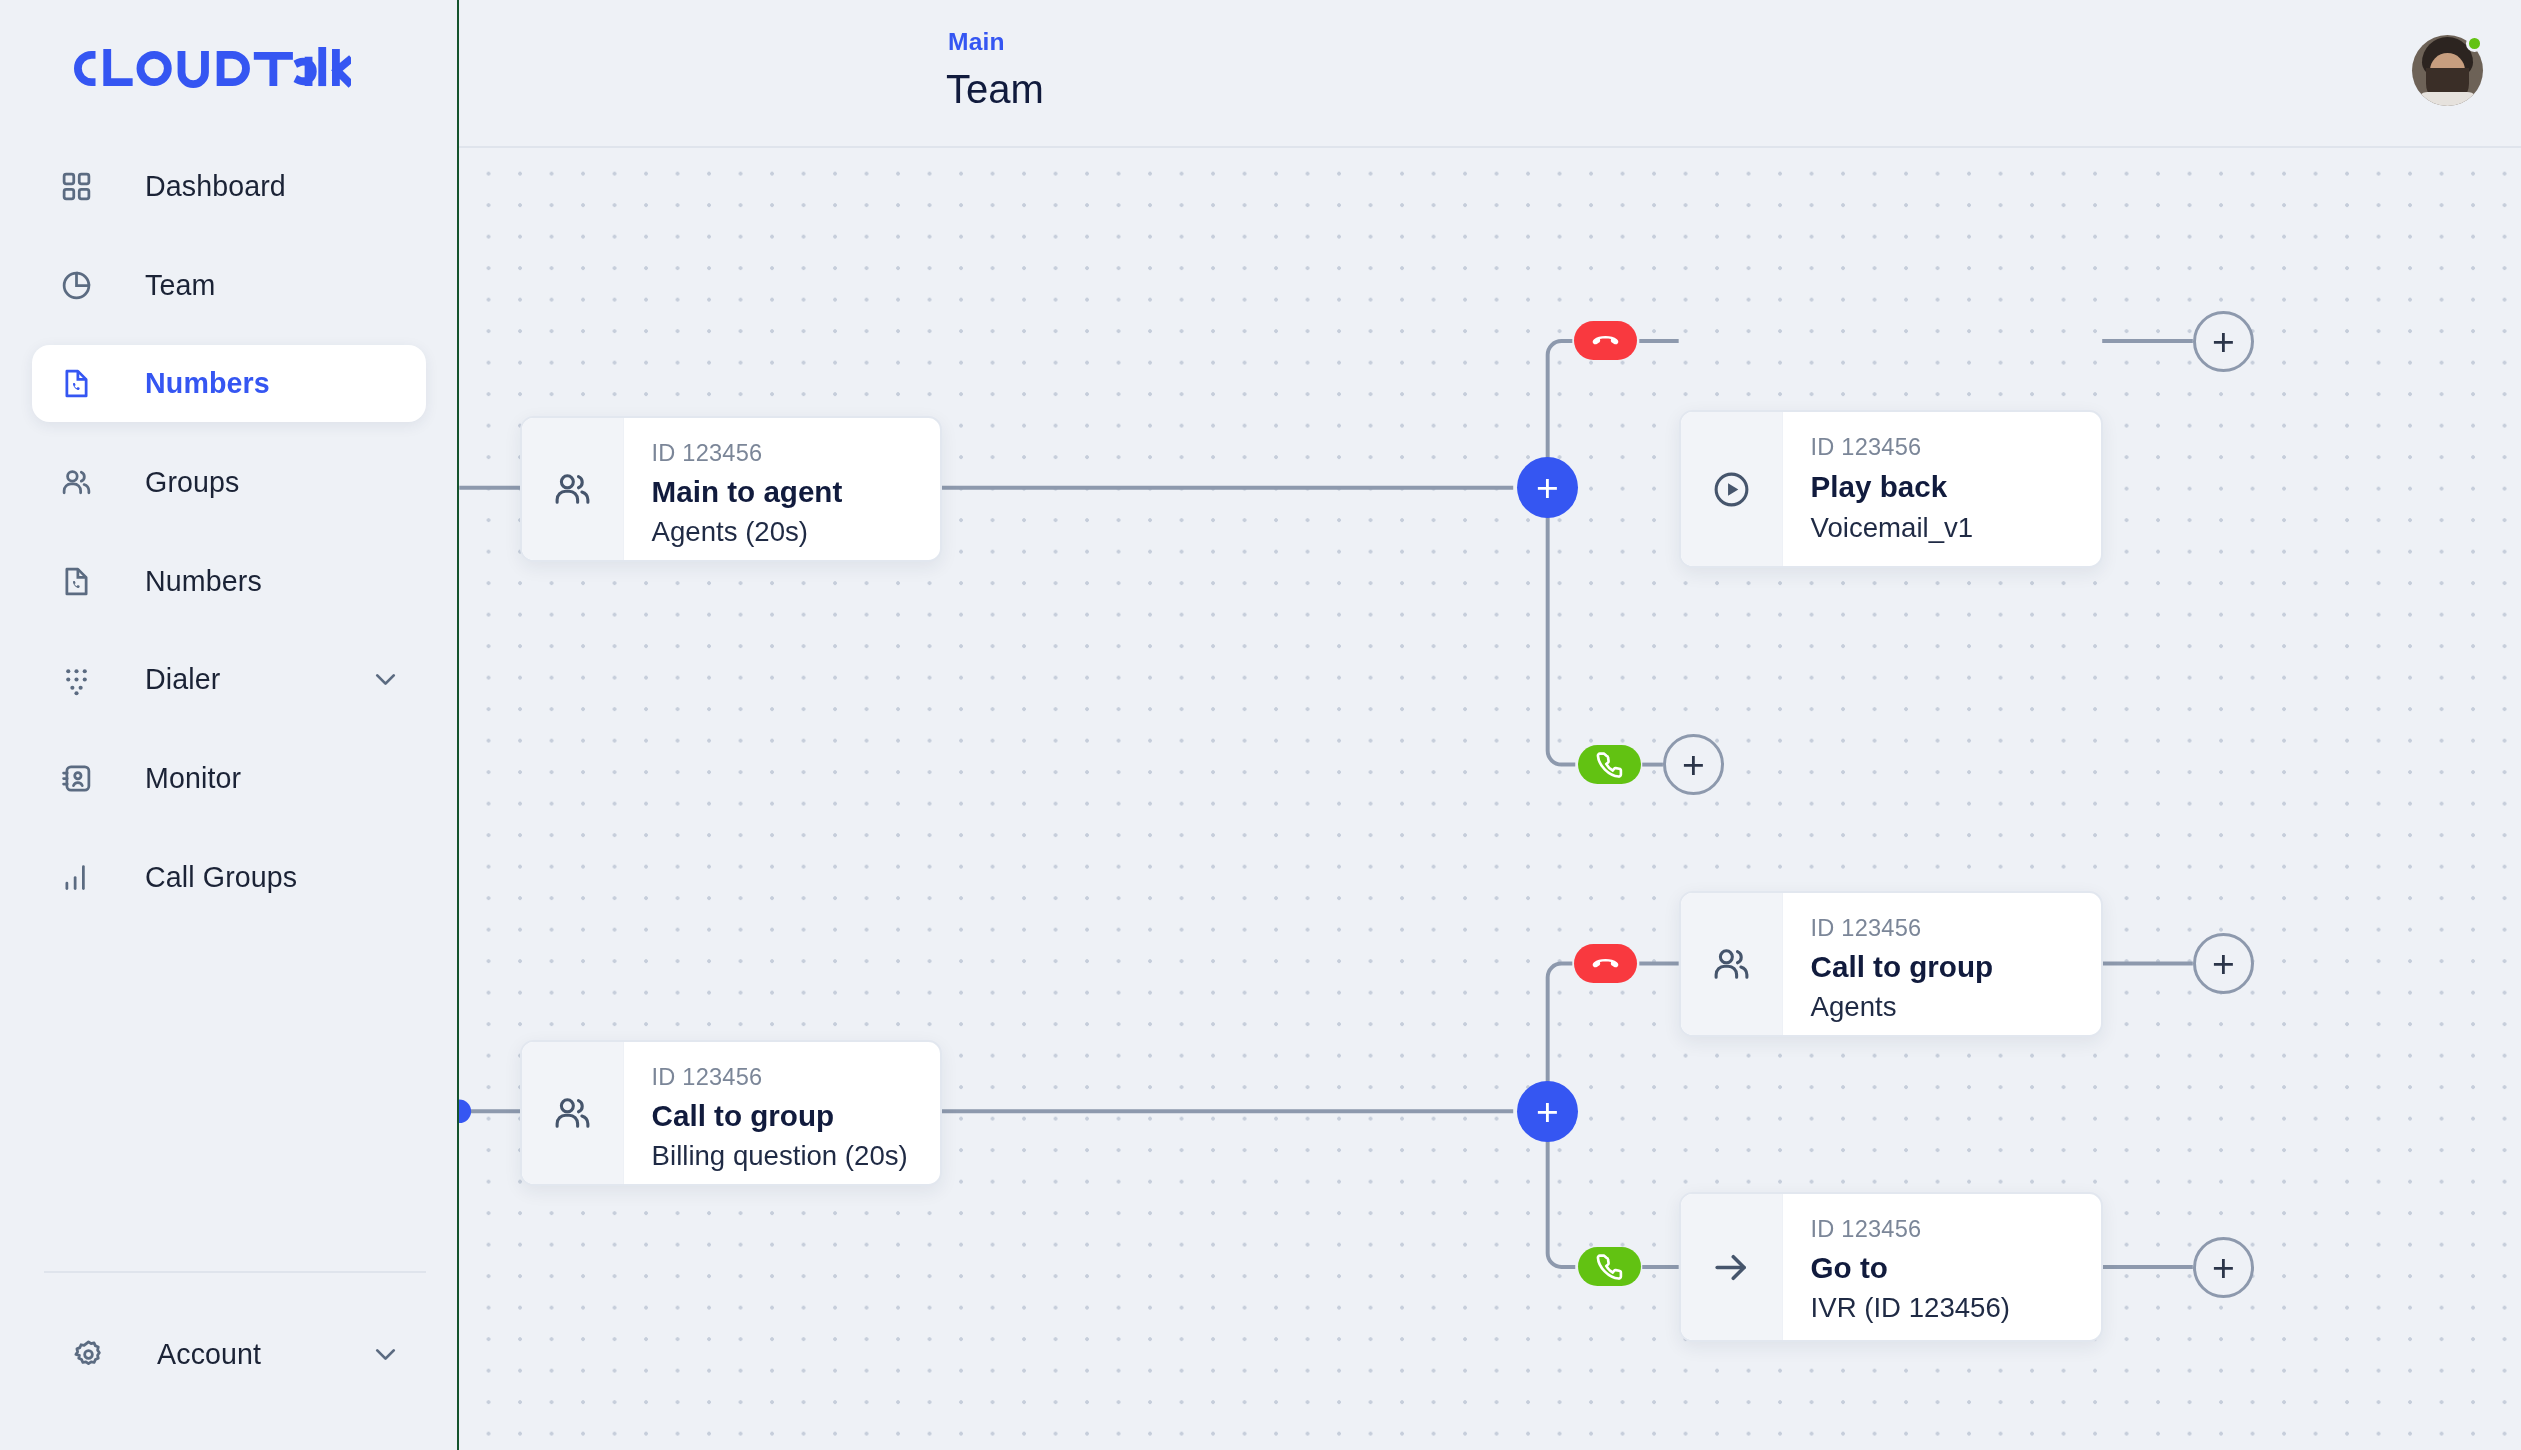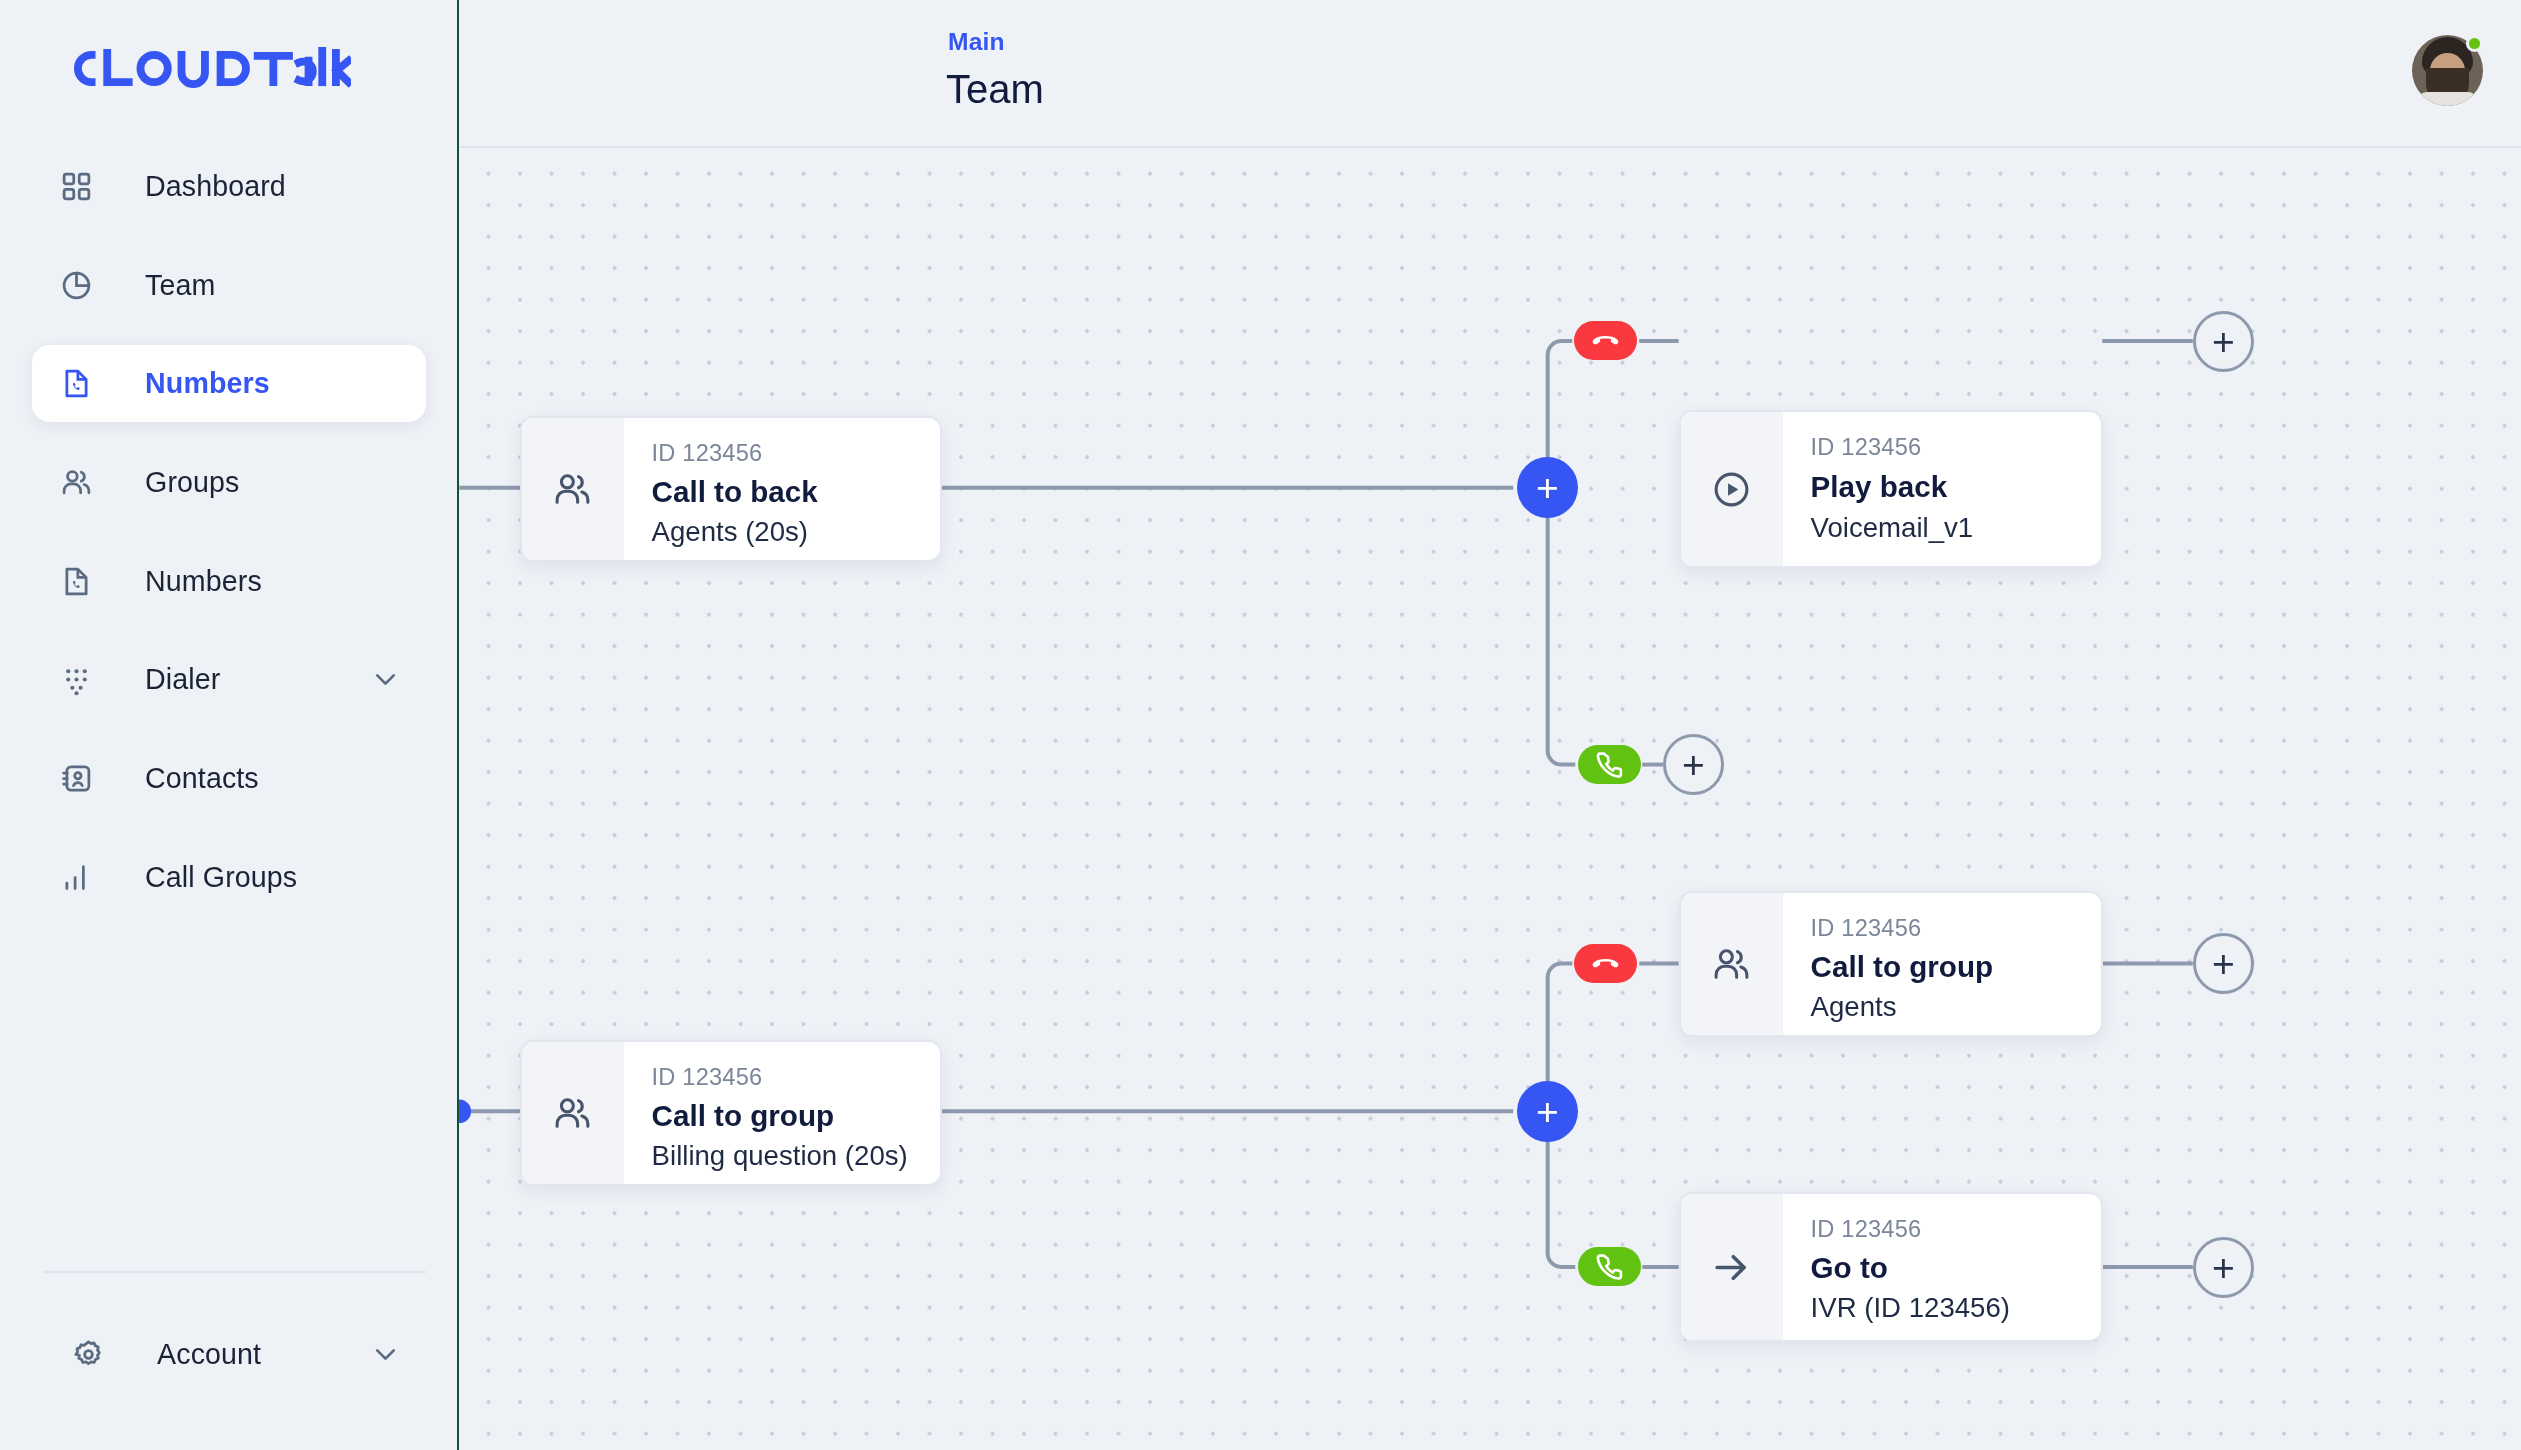--- a/index.html
+++ b/index.html
@@ -295,21 +295,21 @@
 
       <div class="nav-item">
         <span class="nav-ic">
           <svg width="33" height="33" viewBox="0 0 24 24" fill="none" stroke="currentColor" stroke-width="2" stroke-linecap="round">
             <rect x="5" y="3.5" width="16" height="17" rx="3"></rect>
             <circle cx="13" cy="10" r="2.3"></circle>
             <path d="M9.8 17.2a3.4 3.4 0 0 1 6.4 0"></path>
             <path d="M2.6 8h2.6M2.6 12h2.6M2.6 16h2.6"></path>
           </svg>
         </span>
-        <span class="nav-label">Contacts</span>
+        <span class="nav-label">Monitor</span>
       </div>
 
       <div class="nav-item">
         <span class="nav-ic">
           <svg width="33" height="33" viewBox="0 0 24 24" fill="none" stroke="currentColor" stroke-width="2" stroke-linecap="round">
             <path d="M5 20v-4"></path>
               <path d="M11 20v-8"></path>
               <path d="M17 20V4"></path>
           </svg>
         </span>
@@ -393,21 +393,21 @@
         <div class="ic-strip">
           <svg width="41" height="41" viewBox="0 0 24 24" fill="none" stroke="currentColor" stroke-width="1.8" stroke-linecap="round">
             <circle cx="9" cy="7.5" r="3.5"></circle>
             <path d="M3 19.5v-1.5a5 5 0 0 1 5-5h2a5 5 0 0 1 5 5v1.5"></path>
             <path d="M15.5 4.5a3.5 3.5 0 0 1 0 6.5"></path>
             <path d="M17.5 13.5a5 5 0 0 1 3.5 4.5v1.5"></path>
           </svg>
         </div>
         <div class="body">
           <div class="nid">ID 123456</div>
-          <div class="ntitle">Call to back</div>
+          <div class="ntitle">Main to agent</div>
           <div class="nsub">Agents (20s)</div>
         </div>
       </div>
 
       <div class="plus filled" style="left:1058px; top:309px;">
         <span class="sign">+</span>
       </div>
 
       <div class="badge red" style="left:1115px; top:173px;">
         <svg width="33" height="33" viewBox="0 0 24 24" fill="none" stroke="#fff" stroke-width="2" stroke-linecap="round" stroke-linejoin="round">

